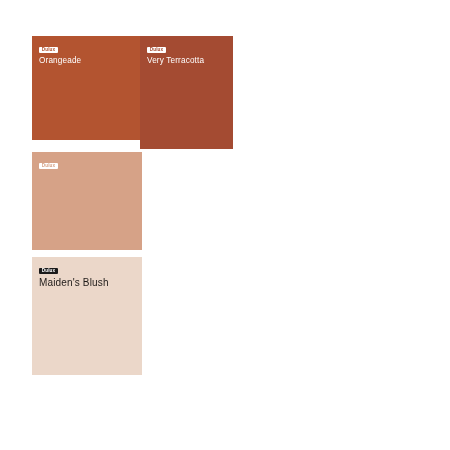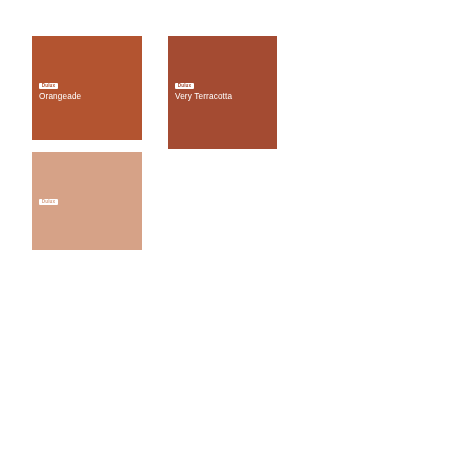--- a/index.html
+++ b/index.html
@@ -20,23 +20,22 @@
     inset: 0;
   }
 
   .swatch {
     position: absolute;
     box-sizing: border-box;
     overflow: hidden;
   }
 
   .swatch-header {
-    padding: 18px 7px 0 7px;
+    padding: 10px 7px 0 7px;
     display: block;
-    margin-top: 28px;
   }
 
   .brand-row {
     display: flex;
     align-items: center;
     gap: 4px;
     height: 7px;
   }
 
   
@@ -100,30 +99,39 @@
 <div id="board">
     <div class="swatch on-dark" style="left: 32px; top: 36px; width: 110px; height: 104px; background: rgb(179, 84, 48);">
       <div class="swatch-header">
         <div class="brand-row">
           <span class="brand-logo" style="color: rgb(179, 84, 48);">Dulux</span>
           <span class="brand-code"></span>
         </div>
         <span class="swatch-name">Orangeade</span>
       </div>
     </div>
-    <div class="swatch on-dark" style="left: 168px; top: 36px; width: 109px; height: 113px; background: rgb(164, 75, 50);">
+    <div class="swatch on-dark" style="left: 140px; top: 36px; width: 93px; height: 113px; background: rgb(164, 75, 50);">
       <div class="swatch-header">
         <div class="brand-row">
           <span class="brand-logo" style="color: rgb(164, 75, 50);">Dulux</span>
           <span class="brand-code"></span>
         </div>
         <span class="swatch-name">Very Terracotta</span>
       </div>
     </div>
     <div class="swatch on-dark" style="left: 32px; top: 152px; width: 110px; height: 98px; background: rgb(214, 162, 135);">
       <div class="swatch-header">
         <div class="brand-row">
           <span class="brand-logo" style="color: rgb(214, 162, 135);">Dulux</span>
           <span class="brand-code"></span>
         </div>
       </div>
     </div>
+    <div class="swatch on-light" style="left: 32px; top: 257px; width: 110px; height: 118px; background: rgb(235, 215, 201);">
+      <div class="swatch-header">
+        <div class="brand-row">
+          <span class="brand-logo">Dulux</span>
+          <span class="brand-code"></span>
+        </div>
+        <span class="swatch-name lg">Maiden's Blush</span>
+      </div>
+    </div>
   </div>
 
 </body></html>

